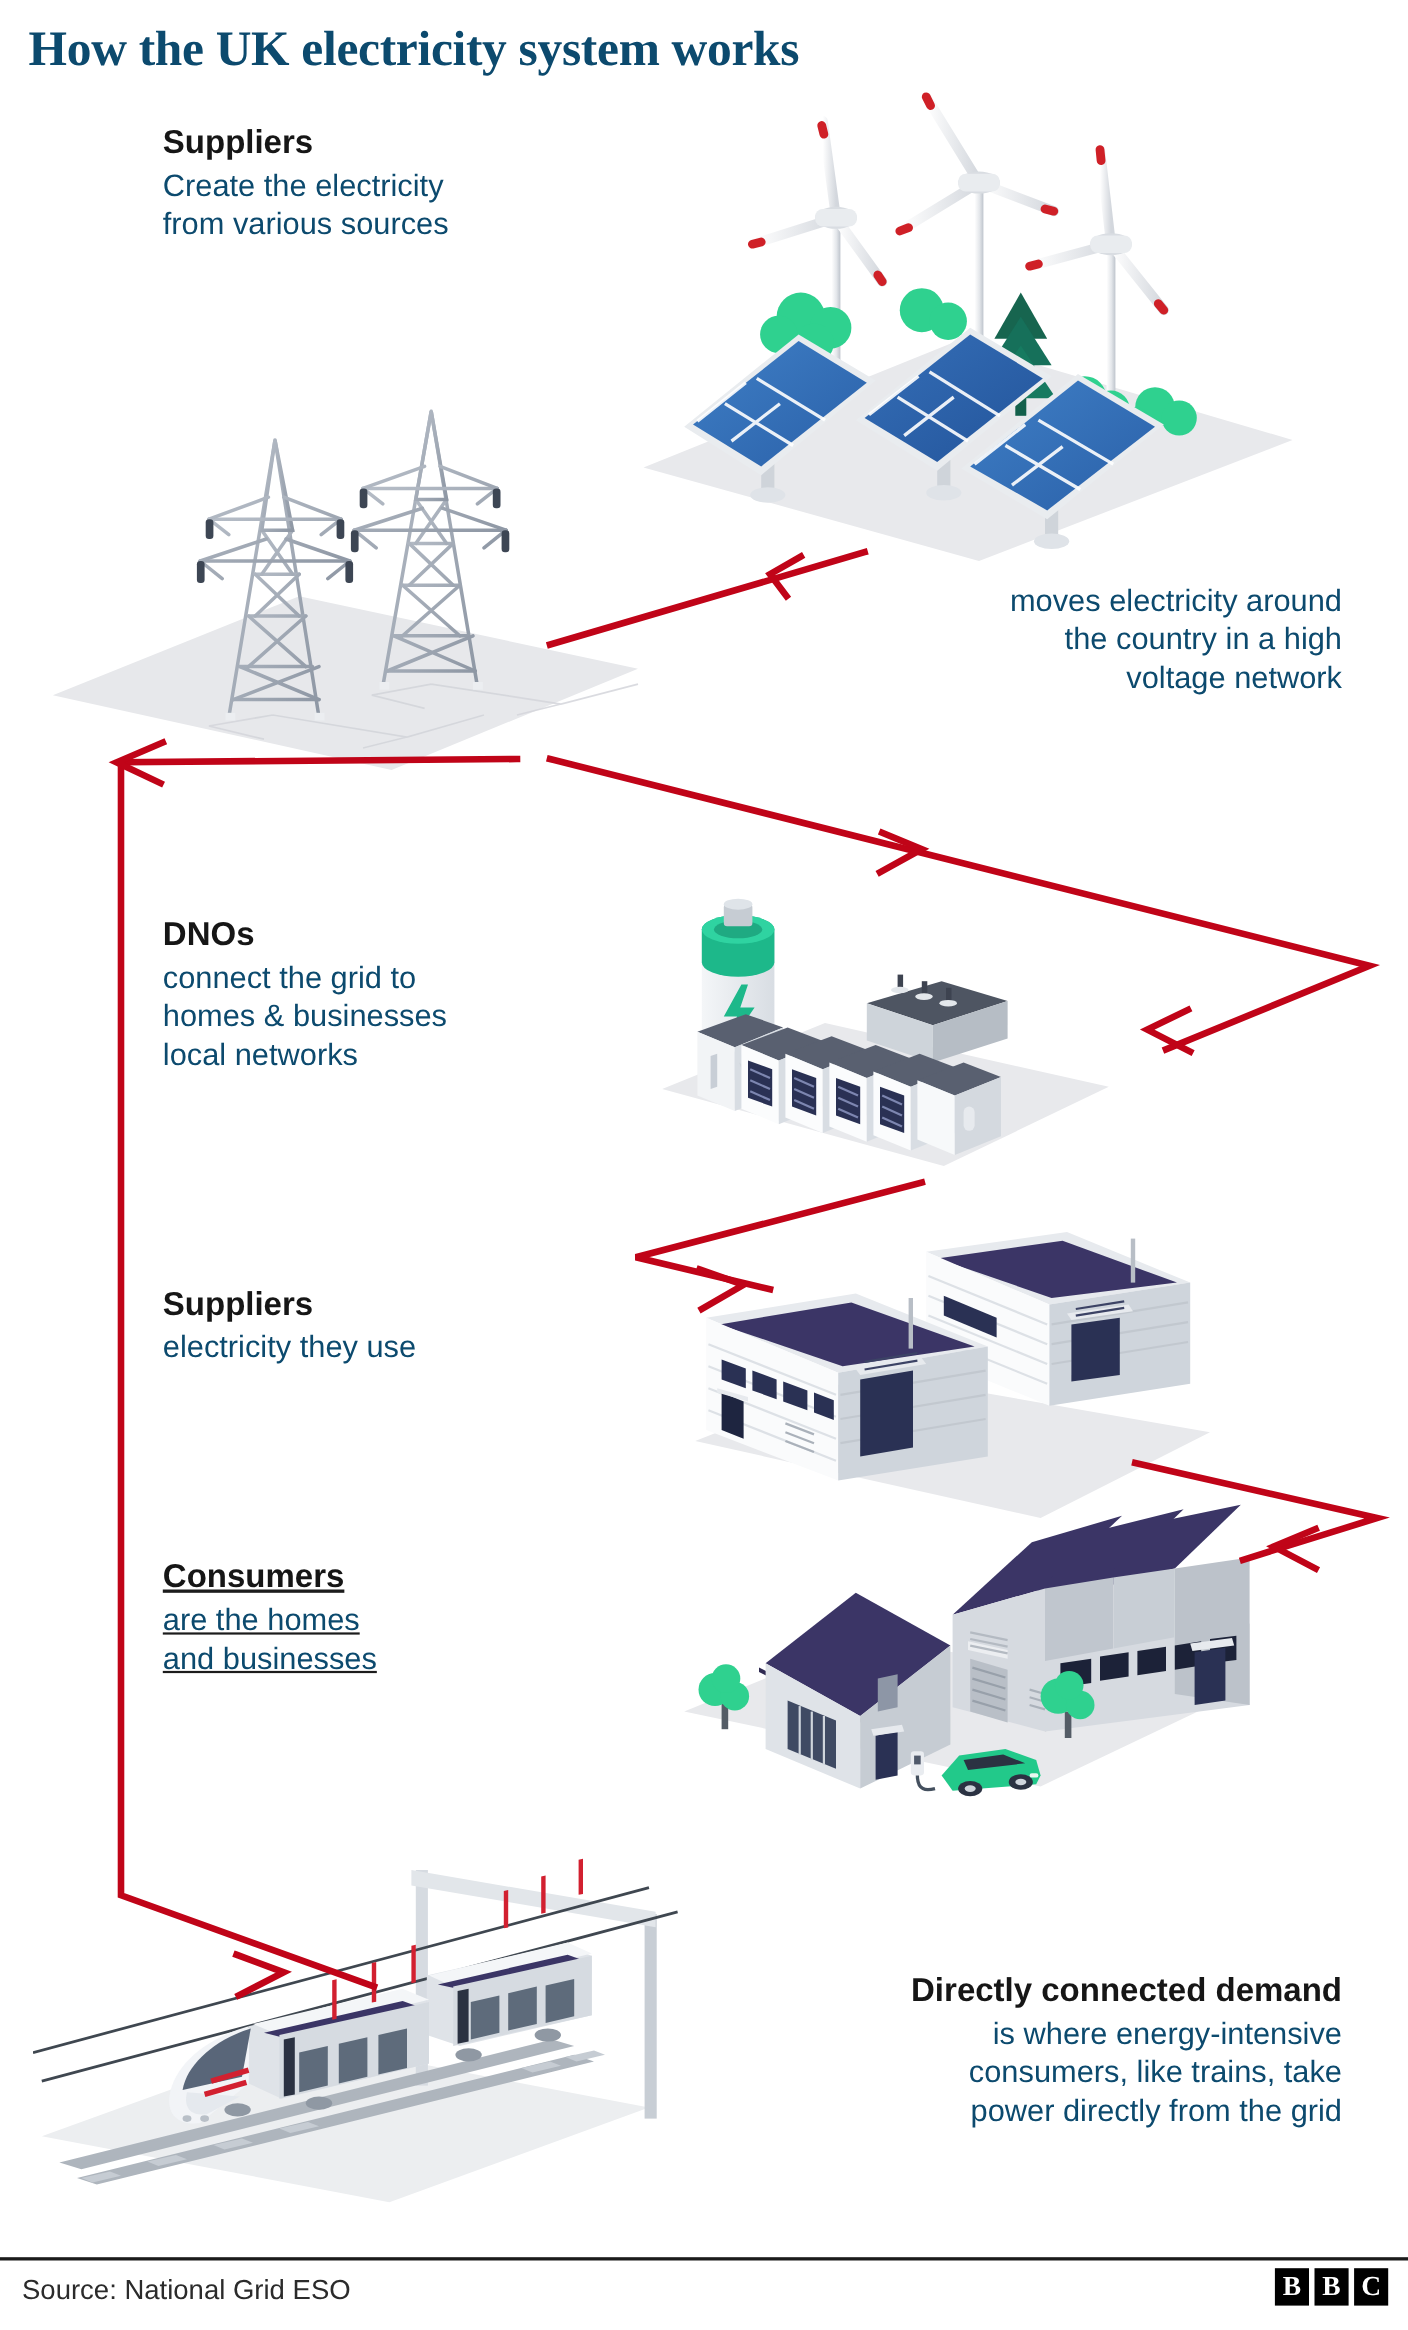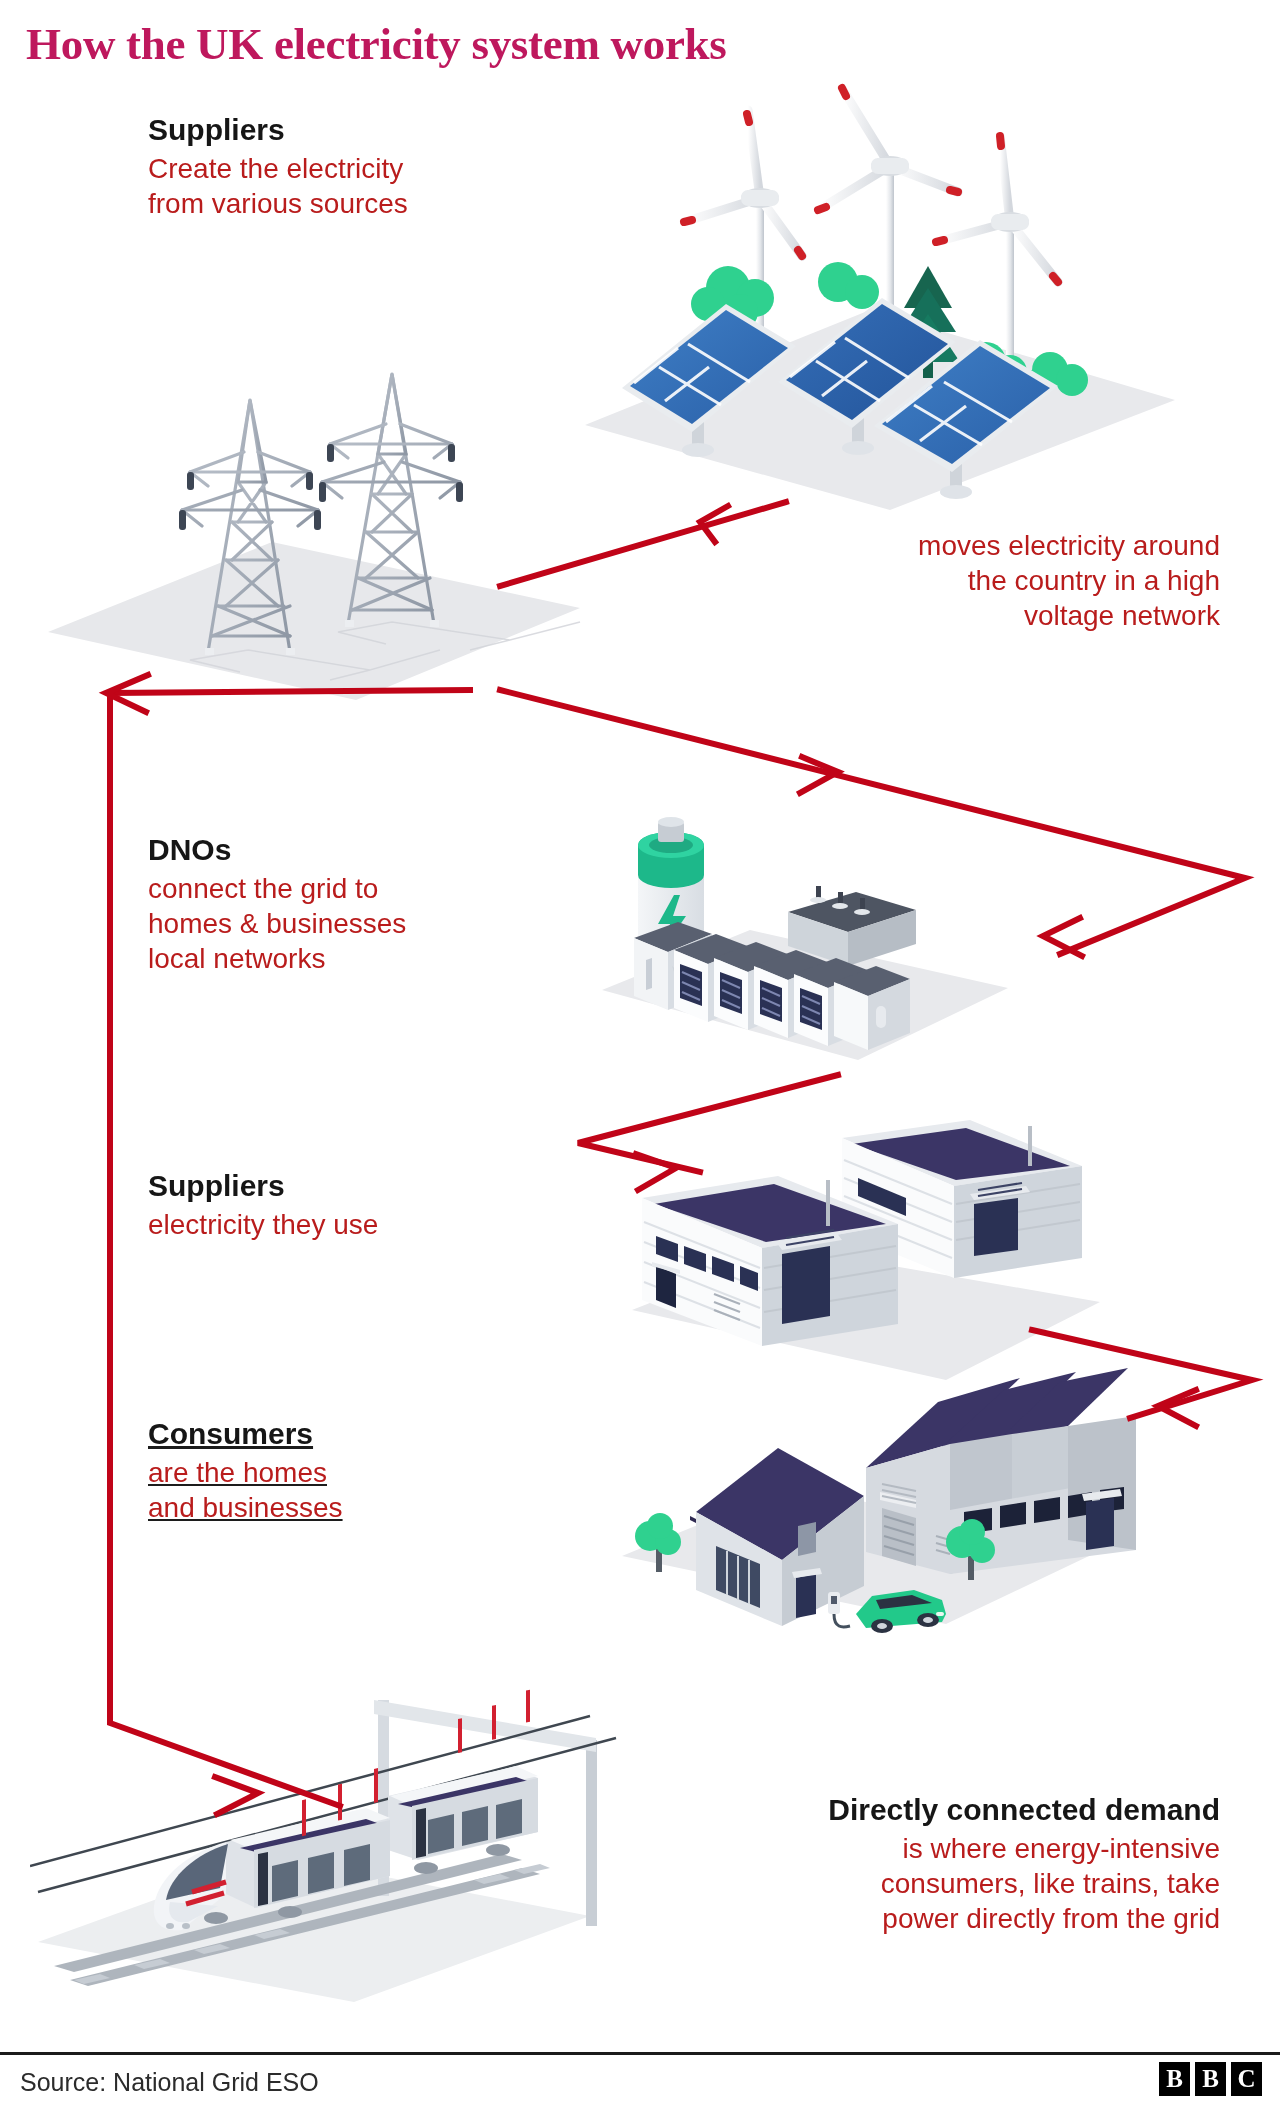--- a/index.html
+++ b/index.html
@@ -11,21 +11,21 @@
     color:#1c1c1c;
     position:relative;
     overflow:hidden;
   }
 
   
   #title {
     position:absolute; left:26px; top:18px;
     font-family:"Liberation Serif", serif;
     font-size:45px; font-weight:700; letter-spacing:-0.3px;
-    color:#be185d;
+    color:#0c4a6e;
   }
 
   
   #footer-rule {
     position:absolute; left:0; top:2052px; width:1280px; height:3px;
     background:#1b1b1b;
   }
   #source {
     position:absolute; left:20px; top:2068px;
     font-size:25px; color:#2b2b2b;
@@ -42,21 +42,21 @@
   }
 
   
   .block { position:absolute; }
   .block h2 {
     margin:0 0 4px 0;
     font-size:30px; font-weight:700; color:#161616; line-height:1.18;
   }
   .block p {
     margin:0; font-size:28px; font-weight:400;
-    color:#b91c1c; line-height:1.25;
+    color:#0c4a6e; line-height:1.25;
   }
   .block.right { text-align:right; }
 
   #blk-generators { left:148px; top:112px; width:400px; }
   #blk-nationalgrid { left:660px; top:528px; width:560px; }
   #blk-dnos { left:148px; top:832px; width:420px; }
   #blk-suppliers { left:148px; top:1168px; width:440px; }
   #blk-consumers { left:148px; top:1416px; width:400px;text-decoration:underline; }
   #blk-directdemand { left:620px; top:1792px; width:600px; }
 

